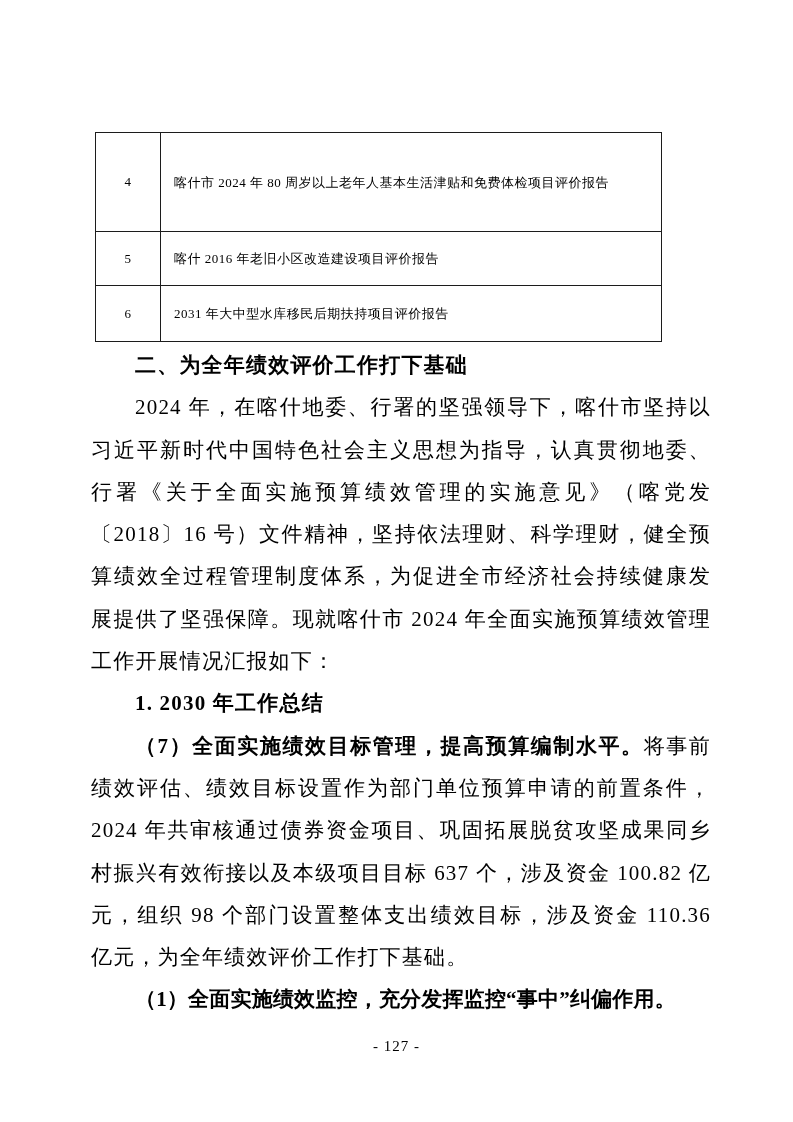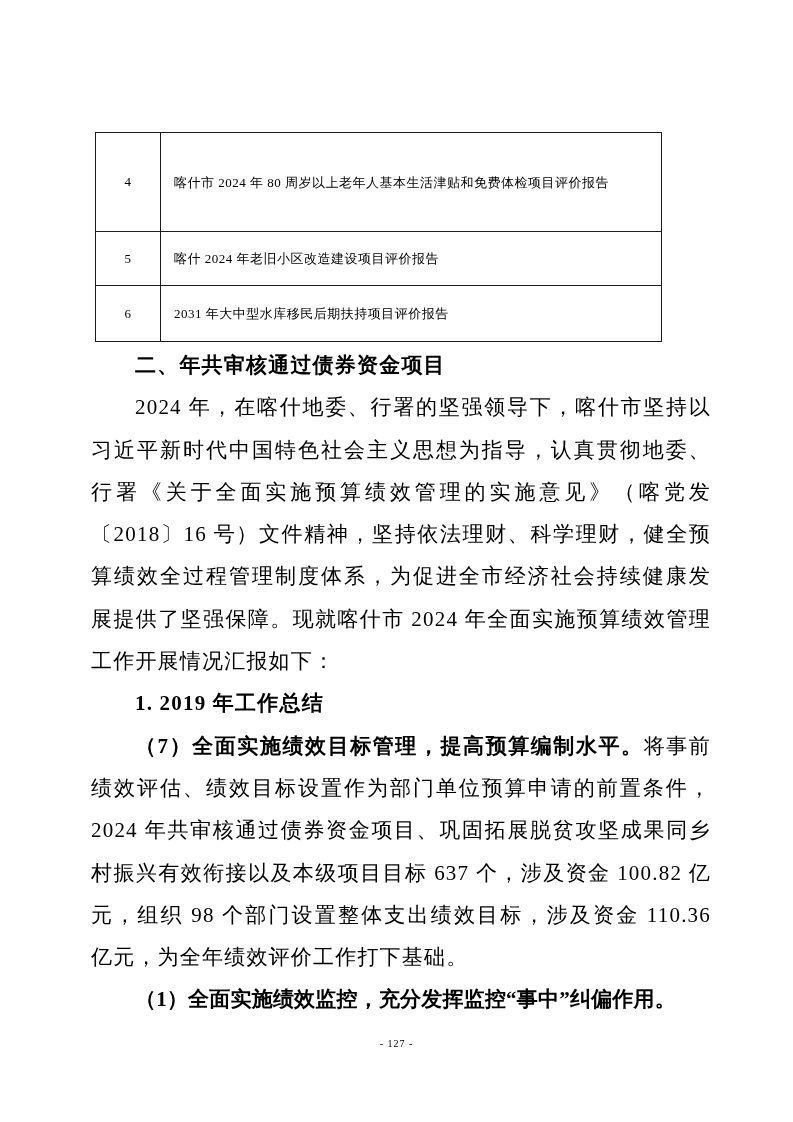--- a/index.html
+++ b/index.html
@@ -67,51 +67,51 @@
   
   .content p:last-child { letter-spacing: 0.2px; }
 
   
   .footer {
     position: absolute;
     left: 0;
     right: 0;
     top: 1038px;
     text-align: center;
-    font-size: 10px;
+    font-size: 15px;
     letter-spacing: 1px;
     color: var(--text-color, #000000);
   }
 </style>
 </head>
 <body>
 
 <div class="page" style="--page-bg: #ffffff; --text-color: #000000; --border-color: #1c1c1c;">
 
   <table class="report-table">
     <tbody>
         <tr>
           <td class="num">4</td>
           <td class="title">喀什市 2024 年 80 周岁以上老年人基本生活津贴和免费体检项目评价报告</td>
         </tr>
         <tr>
           <td class="num">5</td>
-          <td class="title">喀什 2024 年老旧小区改造建设项目评价报告</td>
+          <td class="title">喀什 2016 年老旧小区改造建设项目评价报告</td>
         </tr>
         <tr>
           <td class="num">6</td>
           <td class="title">2031 年大中型水库移民后期扶持项目评价报告</td>
         </tr>
       </tbody>
   </table>
 
   <div class="content">
-      <p class="heading"><span class="bold">二、年共审核通过债券资金项目</span></p>
+      <p class="heading"><span class="bold">二、为全年绩效评价工作打下基础</span></p>
       <p class="body"><span>2024 年，在喀什地委、行署的坚强领导下，喀什市坚持以习近平新时代中国特色社会主义思想为指导，认真贯彻地委、行署《关于全面实施预算绩效管理的实施意见》（喀党发〔2018〕16 号）文件精神，坚持依法理财、科学理财，健全预算绩效全过程管理制度体系，为促进全市经济社会持续健康发展提供了坚强保障。现就喀什市 2024 年全面实施预算绩效管理工作开展情况汇报如下：</span></p>
-      <p class="heading"><span class="bold">1. 2019 年工作总结</span></p>
+      <p class="heading"><span class="bold">1. 2030 年工作总结</span></p>
       <p class="body"><span class="bold">（7）全面实施绩效目标管理，提高预算编制水平。</span><span>将事前绩效评估、绩效目标设置作为部门单位预算申请的前置条件，2024 年共审核通过债券资金项目、巩固拓展脱贫攻坚成果同乡村振兴有效衔接以及本级项目目标 637 个，涉及资金 100.82 亿元，组织 98 个部门设置整体支出绩效目标，涉及资金 110.36 亿元，为全年绩效评价工作打下基础。</span></p>
       <p class="body"><span class="bold">（1）全面实施绩效监控，充分发挥监控“事中”纠偏作用。</span></p>
     </div>
 
   <div class="footer">
     <span>- 127 -</span>
   </div>
 
 </div>
 

